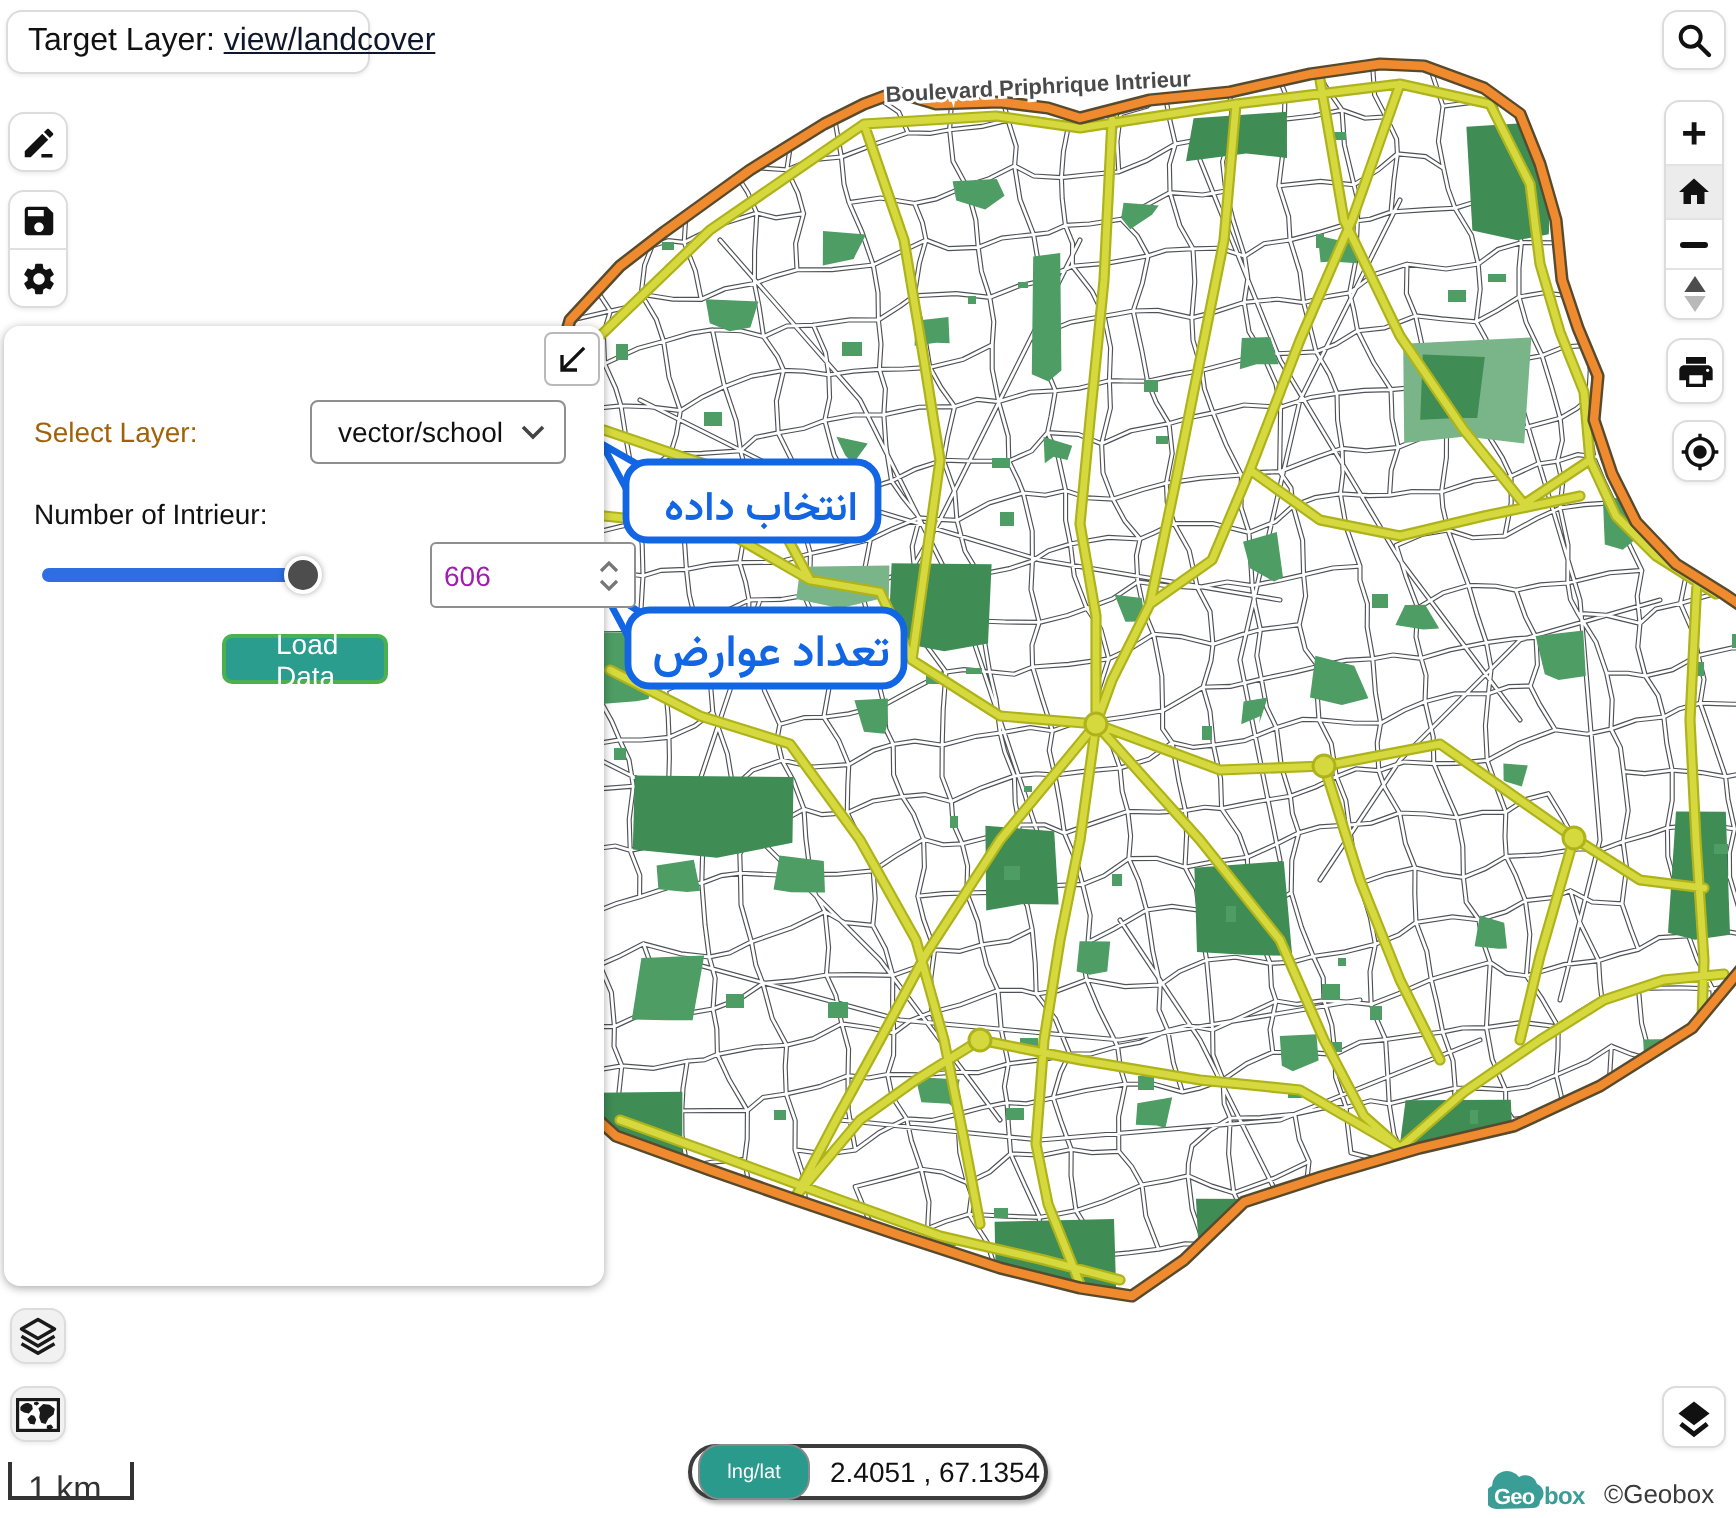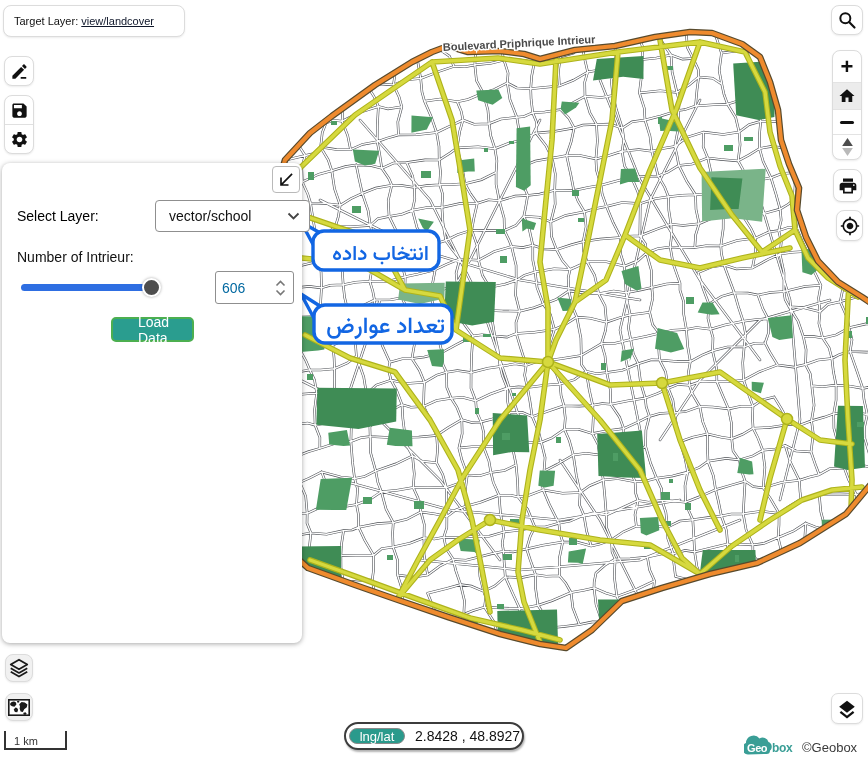--- a/index.html
+++ b/index.html
@@ -160,21 +160,21 @@
         <path d="M54.8228394985199 -2.734222412109375H52.064208984375V0.0H53.2043194770813Q54.38133716583252 0.0 55.578444600105286 -0.11035680770874023Q56.77555203437805 -0.22071361541748047 58.01398158073425 -0.4411804676055908Q59.252411127090454 -0.6616473197937012 60.550525188446045 -0.9836143255233765Q61.848639249801636 -1.3055813312530518 63.222423791885376 -1.7288017272949219V-4.463024139404297L58.13897252082825 -3.2500863075256348Q58.06928873062134 -3.228607177734375 58.00198137760162 -3.217620849609375Q57.93467402458191 -3.206634521484375 57.88646936416626 -3.212374448776245Q57.68624782562256 -3.304213285446167 57.34338641166687 -3.6330628395080566Q57.00052499771118 -3.9619123935699463 56.730061769485474 -4.470464587211609Q56.459598541259766 -4.9790167808532715 56.459598541259766 -5.573887825012207Q56.459598541259766 -6.179434061050415 56.80779755115509 -6.6128093004226685Q57.155996561050415 -7.046184539794922 57.697845697402954 -7.285909652709961Q58.23969483375549 -7.525634765625 58.8122820854187 -7.525634765625Q59.577248096466064 -7.525634765625 60.290865898132324 -7.238756418228149Q61.004483699798584 -6.951878070831299 61.77056550979614 -6.49767279624939L62.75920629501343 -8.737328052520752Q61.71353101730347 -9.452919960021973 60.722540616989136 -9.856635332107544Q59.731550216674805 -10.260350704193115 58.634033203125 -10.260350704193115Q57.3656702041626 -10.260350704193115 56.302775144577026 -9.634038805961609Q55.239880084991455 -9.007726907730103 54.601686000823975 -7.960077524185181Q53.963491916656494 -6.912428140640259 53.963491916656494 -5.656532049179077Q53.963491916656494 -5.1780688762664795 54.0740042924881 -4.642946720123291Q54.1845166683197 -4.1078245639801025 54.37906265258789 -3.6125439405441284Q54.57360863685608 -3.1172633171081543 54.8228394985199 -2.734222412109375Z"></path>
         <path d="M73.7036919593811 -2.7007699012756348Q73.12518239021301 -2.7007699012756348 72.3810464143753 -2.789154052734375Q71.6369104385376 -2.8775382041931152 70.9227991104126 -3.0203604698181152V-0.29712438583374023Q71.59641981124878 -0.14806866645812988 72.32373833656311 -0.08502066135406494Q73.05105686187744 -0.02197265625 73.8684868812561 -0.02197265625Q75.84781765937805 -0.02197265625 77.23554968833923 -0.5003714561462402Q78.62328171730042 -0.9787702560424805 79.35569107532501 -1.9987070560455322Q80.08810043334961 -3.018643856048584 80.08810043334961 -4.633011817932129Q80.08810043334961 -5.753488540649414 79.62985575199127 -6.723584532737732Q79.17161107063293 -7.69368052482605 78.35294723510742 -8.538731932640076Q77.53428339958191 -9.383783340454102 76.44490957260132 -10.110270380973816Q75.35553574562073 -10.83675742149353 74.09852385520935 -11.464276313781738L72.92638778686523 -9.033905267715454Q74.33998703956604 -8.321950435638428 75.39714217185974 -7.543154954910278Q76.45429730415344 -6.764359474182129 77.04487144947052 -5.999575853347778Q77.6354455947876 -5.234792232513428 77.6354455947876 -4.542653560638428Q77.6354455947876 -3.8519954681396484 77.11088061332703 -3.451825976371765Q76.58631563186646 -3.051656484603882 75.69552719593048 -2.8762131929397583Q74.8047387599945 -2.7007699012756348 73.7036919593811 -2.7007699012756348Z"></path>
         <path d="M85.17445921897888 -15.300371646881104H82.62897849082947V-0.010986328125H85.17445921897888Z"></path>
         <path d="M93.9978539943695 -4.4639575481414795Q93.9978539943695 -3.82773756980896 93.51223468780518 -3.4404373168945312Q93.02661538124084 -3.0531370639801025 92.21060156822205 -2.8798234462738037Q91.39458775520325 -2.706509828567505 90.38667798042297 -2.706509828567505Q89.76897597312927 -2.706509828567505 89.07739520072937 -2.789400815963745Q88.38581442832947 -2.8722918033599854 87.7099084854126 -3.0318403244018555V-0.30286431312561035Q88.35680365562439 -0.14806866645812988 89.00934755802155 -0.07952749729156494Q89.6618914604187 -0.010986328125 90.55147290229797 -0.010986328125Q91.68059706687927 -0.010986328125 92.56925582885742 -0.20587027072906494Q93.45791459083557 -0.4007542133331299 94.15267646312714 -0.7895350456237793Q94.8474383354187 -1.1783158779144287 95.38675546646118 -1.7518901824951172Q95.77602982521057 -1.206521987915039 96.20597720146179 -0.8148711919784546Q96.63592457771301 -0.4232203960418701 97.21418738365173 -0.21161019802093506Q97.79245018959045 0.0 98.63741040229797 0.0H99.09883618354797V-2.734222412109375H98.63741040229797Q98.13055872917175 -2.734222412109375 97.7826064825058 -3.062267303466797Q97.43465423583984 -3.3903121948242188 97.13024497032166 -4.027519226074219Q96.82583570480347 -4.664726257324219 96.429523229599 -5.581473112106323L93.78638863563538 -11.723688840866089L91.51574850082397 -10.628950595855713L93.59808683395386 -5.976616144180298Q93.7451684474945 -5.644247531890869 93.871511220932 -5.194054841995239Q93.9978539943695 -4.743862152099609 93.9978539943695 -4.4639575481414795Z"></path>
         <path d="M105.71618914604187 -6.764799356460571Q106.24451994895935 -6.764799356460571 106.9664740562439 -6.702244877815247Q107.68842816352844 -6.639690399169922 108.39235782623291 -6.451131105422974Q107.97981262207031 -5.9703826904296875 107.51684188842773 -5.499789118766785Q107.05387115478516 -5.029195547103882 106.64172828197479 -4.649764895439148Q106.22958540916443 -4.270334243774414 105.97001731395721 -4.042984843254089Q105.71044921875 -3.8156354427337646 105.71044921875 -3.8156354427337646Q105.71044921875 -3.8156354427337646 105.27608692646027 -4.207039475440979Q104.84172463417053 -4.598443508148193 104.22281563282013 -5.200626254081726Q103.60390663146973 -5.802809000015259 103.05051326751709 -6.451131105422974Q103.76018285751343 -6.639690399169922 104.47664380073547 -6.702244877815247Q105.19310474395752 -6.764799356460571 105.71618914604187 -6.764799356460571ZM105.71044921875 -9.268620014190674Q104.84777569770813 -9.268620014190674 103.90097737312317 -9.137030839920044Q102.95417904853821 -9.005441665649414 102.12511360645294 -8.738406300544739Q101.29604816436768 -8.471370935440063 100.78345656394958 -8.057162761688232Q100.2708649635315 -7.642954587936401 100.2708649635315 -7.077716588973999Q100.2708649635315 -6.807811260223389 100.47312498092651 -6.401810646057129Q100.67538499832153 -5.995810031890869 101.00324749946594 -5.53012490272522Q101.33111000061035 -5.06443977355957 101.72177374362946 -4.588261842727661Q102.11243748664856 -4.112083911895752 102.50547766685486 -3.6934608221054077Q102.89851784706116 -3.2748377323150635 103.22039365768433 -2.968207597732544Q102.81834125518799 -2.8593313694000244 102.26896047592163 -2.8075164556503296Q101.71957969665527 -2.7557015419006348 101.21127426624298 -2.744961977005005Q100.70296883583069 -2.734222412109375 100.404052734375 -2.734222412109375H98.6572265625V0.0H100.39306640625Q101.22524857521057 0.0 102.189422249794 -0.12658953666687012Q103.15359592437744 -0.25317907333374023 104.07808363437653 -0.5082410573959351Q105.00257134437561 -0.7633030414581299 105.71044921875 -1.140604019165039Q106.75118923187256 -0.5780160427093506 107.89352059364319 -0.2890080213546753Q109.03585195541382 0.0 110.269775390625 0.0H111.97265625V-2.734222412109375H110.2587890625Q109.82476472854614 -2.734222412109375 109.30195391178131 -2.772427797317505Q108.77914309501648 -2.8106331825256348 108.21099758148193 -2.962467670440674Q108.5328733921051 -3.2633578777313232 108.92878353595734 -3.6848509311676025Q109.32469367980957 -4.106343984603882 109.71535742282867 -4.579651951789856Q110.10602116584778 -5.05295991897583 110.43388366699219 -5.5186450481414795Q110.7617461681366 -5.984330177307129 110.96138298511505 -6.393200755119324Q111.1610198020935 -6.8020713329315186 111.1610198020935 -7.077716588973999Q111.1610198020935 -7.642954587936401 110.64031183719635 -8.057162761688232Q110.1196038722992 -8.471370935440063 109.29340839385986 -8.738406300544739Q108.46721291542053 -9.005441665649414 107.52041459083557 -9.137030839920044Q106.57361626625061 -9.268620014190674 105.71044921875 -9.268620014190674Z"></path>
         <path d="M111.533203125 -2.734222412109375V0.0H112.313232421875V-2.734222412109375ZM116.39014720916748 -13.718758821487427 114.64493036270142 -11.979281902313232 116.39014720916748 -10.217832326889038 118.14061045646667 -11.979281902313232ZM112.69676685333252 -13.718758821487427 110.9630298614502 -11.979281902313232 112.69676685333252 -10.217832326889038 114.45870995521545 -11.979281902313232ZM113.77867341041565 0.0Q115.31218886375427 0.0 116.20217263698578 -0.6422978639602661Q117.09215641021729 -1.2845957279205322 117.4719250202179 -2.397669553756714Q117.8516936302185 -3.5107433795928955 117.8516936302185 -4.920941591262817Q117.8516936302185 -5.787563323974609 117.7332204580307 -6.7368292808532715Q117.6147472858429 -7.686095237731934 117.41075992584229 -8.662580251693726L114.89644646644592 -8.018463850021362Q115.0732147693634 -7.177269458770752 115.23375034332275 -6.318361759185791Q115.3942859172821 -5.45945405960083 115.3942859172821 -4.72812294960022Q115.3942859172821 -3.859398365020752 115.0530606508255 -3.2968103885650635Q114.7118353843689 -2.734222412109375 113.77966046333313 -2.734222412109375H112.0166015625V0.0Z"></path>
       </g>
 </g>
 </svg>
 
-<div style="position:absolute;left:3px;top:5px;width:182px;height:32px;background:#fff;border:1px solid #dcdcdc;border-radius:8px;box-shadow:0 1px 2px rgba(0,0,0,0.08);display:flex;align-items:center;padding-left:10px;font-size:11px;color:#111;white-space:nowrap;">Target Layer:&nbsp;<a style="color:#0f172a;text-decoration:underline;">view/landcover</a></div>
+<div style="position:absolute;left:3px;top:5px;width:182px;height:32px;background:#fff;border:1px solid #dcdcdc;border-radius:8px;box-shadow:0 1px 2px rgba(0,0,0,0.08);display:flex;align-items:center;padding-left:10px;font-size:16px;color:#111;white-space:nowrap;">Target Layer:&nbsp;<a style="color:#0f172a;text-decoration:underline;">view/landcover</a></div>
 
 <div class="btn" style="left:4px;top:56px;width:30px;height:30px;">
     <svg width="19" height="19" viewBox="0 0 24 24" fill="#111">
       <path d="M3 17.25V21h3.75L17.81 9.94l-3.75-3.75L3 17.25zM20.71 7.04c.39-.39.39-1.02 0-1.41l-2.34-2.34c-.39-.39-1.02-.39-1.41 0l-1.83 1.83 3.75 3.75 1.83-1.83z M13.5 19 h7 v2.2 h-7 z"></path>
     </svg>
   </div>
 <div class="btn" style="left:4px;top:95px;width:30px;height:59px;flex-direction:column;padding:0;">
   <div style="height:30px;display:flex;align-items:center;justify-content:center;width:100%;border-bottom:1px solid #e0e0e0;">
       <svg width="19" height="19" viewBox="0 0 24 24" fill="#111">
         <path d="M17 3H5c-1.11 0-2 .9-2 2v14c0 1.1.89 2 2 2h14c1.1 0 2-.9 2-2V7l-4-4zm-5 16c-1.66 0-3-1.34-3-3s1.34-3 3-3 3 1.34 3 3-1.34 3-3 3zm3-10H5V5h10v4z"></path>
@@ -186,30 +186,30 @@
       </svg>
     </div>
 </div>
 
 <div style="position:absolute;left:2px;top:163px;width:300px;height:480px;background:#fff;border-radius:8px;box-shadow:0 1px 5px rgba(0,0,0,0.35);"></div>
 <div style="position:absolute;left:272px;top:166px;width:28px;height:27px;background:#fff;border:1px solid #b9b9b9;border-radius:4px;display:flex;align-items:center;justify-content:center;">
     <svg width="20" height="20" viewBox="0 0 24 24" fill="#111">
       <path d="M20 5.41 18.59 4 7 15.59V9H5v10h10v-2H8.41z"></path>
     </svg>
   </div>
-<div style="position:absolute;left:17px;top:208px;font-size:14px;color:#000000;">Select Layer:</div>
-<div style="position:absolute;left:155px;top:200px;width:155px;height:32px;background:#fff;border:1px solid #8f8f8f;border-radius:4px;display:flex;align-items:center;font-size:14px;color:#111;padding-left:13px;justify-content:flex-start;">vector/school
+<div style="position:absolute;left:17px;top:208px;font-size:14px;color:#a16207;">Select Layer:</div>
+<div style="position:absolute;left:155px;top:200px;width:128px;height:32px;background:#fff;border:1px solid #8f8f8f;border-radius:4px;display:flex;align-items:center;font-size:14px;color:#111;padding-left:13px;justify-content:flex-start;">vector/school
   <svg width="13" height="8" viewBox="0 0 12 8" style="margin-left:auto;margin-right:9px;">
       <path d="M1 1.5 6 6.5 11 1.5" fill="none" stroke="#444" stroke-width="1.8"></path>
     </svg>
 </div>
 <div style="position:absolute;left:17px;top:249px;font-size:14px;color:#111;">Number of Intrieur:</div>
 <div style="position:absolute;left:21px;top:284px;width:127px;height:7px;background:#2e6ee2;border-radius:4px;"></div>
 <div style="position:absolute;left:142px;top:278px;width:19px;height:19px;background:#4d4d4d;border:2.5px solid #fff;border-radius:50%;box-shadow:0 0 3px rgba(0,0,0,0.35);"></div>
-<div style="position:absolute;left:215px;top:271px;width:79px;height:33px;background:#fff;border:1px solid #8f8f8f;border-radius:3px;font-size:14px;color:#0369a1;display:flex;align-items:center;padding-left:6px;">606
+<div style="position:absolute;left:215px;top:271px;width:103px;height:33px;background:#fff;border:1px solid #8f8f8f;border-radius:3px;font-size:14px;color:#a21caf;display:flex;align-items:center;padding-left:6px;">606
   <svg width="11" height="18" viewBox="0 0 11 18" style="position:absolute;right:7px;">
       <path d="M1.5 6.5 5.5 2.5 9.5 6.5" fill="none" stroke="#777" stroke-width="1.6"></path>
       <path d="M1.5 11.5 5.5 15.5 9.5 11.5" fill="none" stroke="#777" stroke-width="1.6"></path>
     </svg>
 </div>
 <div style="position:absolute;left:111px;top:317px;width:83px;height:25px;background:#2a9d8f;border:2px solid #4caf50;border-radius:5px;color:#fff;font-size:14px;display:flex;align-items:center;justify-content:center;padding-left:25px;">Load Data</div>
 
 <div class="btn" style="left:831px;top:5px;width:32px;height:30px;">
     <svg width="20" height="20" viewBox="0 0 24 24">
       <circle cx="10" cy="10" r="6" fill="none" stroke="#111" stroke-width="2.4"></circle>
@@ -256,25 +256,25 @@
 <div class="btn" style="left:5px;top:693px;width:28px;height:28px;background:#f1f1f1;">
     <svg width="22" height="17" viewBox="0 0 22 17">
       <rect x="0.8" y="0.8" width="20.4" height="15.4" fill="#fff" stroke="#1a1a1a" stroke-width="1.6"></rect>
       <path d="M2.2 4.5c.8-1.2 2.4-2.2 4-2l1.8 1 .4 2-2 2.2-2.4-.4-1.8-1.2z M7.5 8.5l1.6.4 1 1.8-.8 2.6-2.4-.4-1.2-2.4z" fill="#1a1a1a"></path>
       <path d="M11.2 5.2 13.6 3l3.2.4 2.6 2-.6 2.8-2.6 2-1.4 2.8-2.2-.6-1-2.8.4-2.2z" fill="#1a1a1a"></path>
       <path d="M15.5 13.8l2-.5 1.2 1.4-1.6 1.2-1.8-.6z M9 2.2l1.6-.4 1 1-1.2 1-1.4-.5z" fill="#1a1a1a"></path>
     </svg>
   </div>
 
 <div style="position:absolute;left:4px;top:731px;width:63px;height:19px;border-left:2px solid #333;border-right:2px solid #333;border-bottom:2px solid #333;"></div>
-<div style="position:absolute;left:14px;top:735px;font-size:11px;color:#333;">1 km</div>
+<div style="position:absolute;left:14px;top:735px;font-size:17px;color:#333;">1 km</div>
 
 <div style="position:absolute;left:344px;top:722px;width:180px;height:28px;background:#fff;border:2px solid #3c3c3c;border-radius:14px;box-shadow:1px 2px 2px rgba(0,0,0,0.3);display:flex;align-items:center;">
-  <div style="margin-left:3px;width:56px;height:16px;background:#2a9a8c;border:1px solid #8a8a8a;border-radius:11px;color:#fff;font-size:13px;display:flex;align-items:center;justify-content:center;">lng/lat</div>
-  <div style="margin-left:10px;font-size:14px;color:#111;white-space:nowrap;">2.8428 , 48.8927</div>
+  <div style="margin-left:3px;width:56px;height:28px;background:#2a9a8c;border:1px solid #8a8a8a;border-radius:11px;color:#fff;font-size:10px;display:flex;align-items:center;justify-content:center;">lng/lat</div>
+  <div style="margin-left:10px;font-size:14px;color:#111;white-space:nowrap;">2.4051 , 67.1354</div>
 </div>
 
 <div class="btn" style="left:831px;top:693px;width:32px;height:31px;border-radius:7px;">
     <svg width="22" height="22" viewBox="0 0 24 24">
       <path d="M12 3l8.5 6.5L12 16 3.5 9.5z" fill="#111"></path>
       <path d="M4.8 15.2 12 20.8l7.2-5.6" fill="none" stroke="#111" stroke-width="2.6"></path>
     </svg>
   </div>
 
 <div style="position:absolute;left:744px;top:731px;width:124px;height:27px;text-decoration:underline;">

